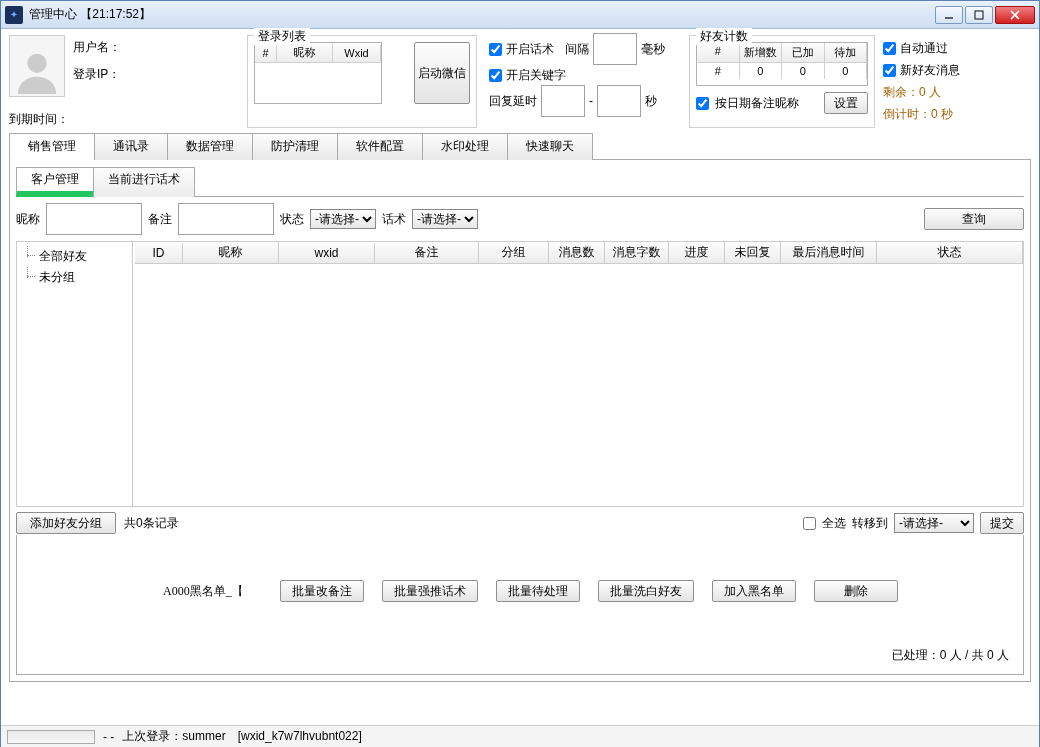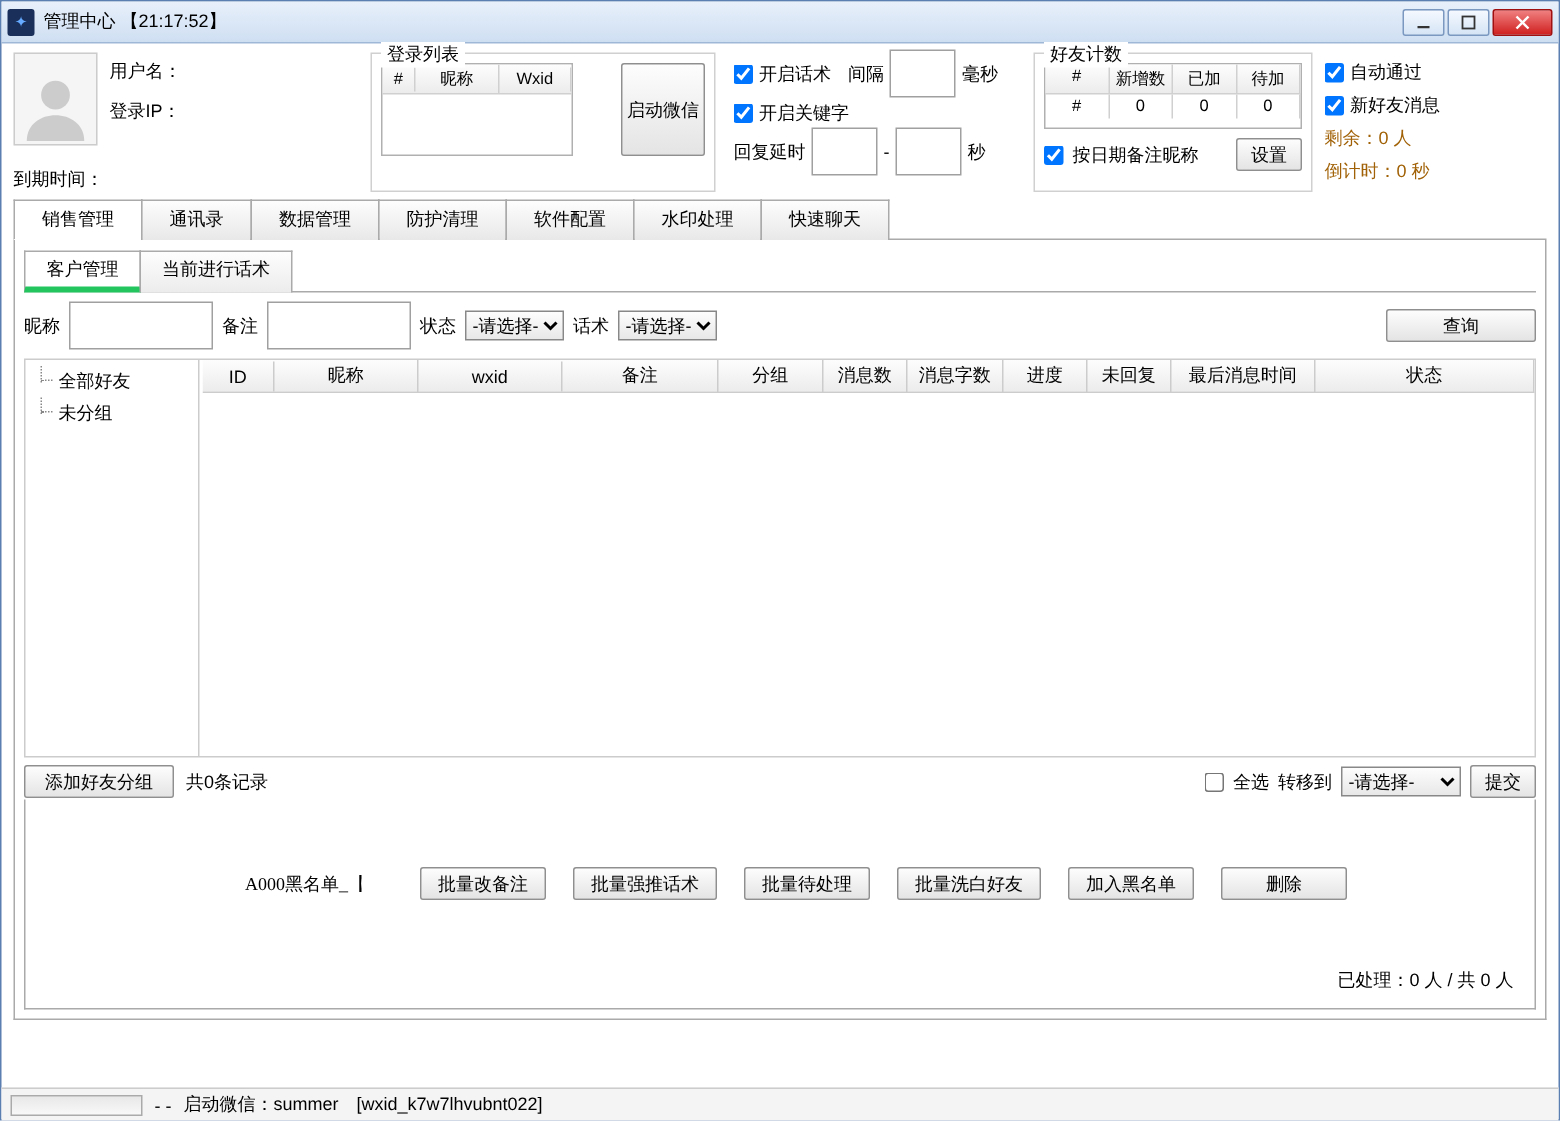--- a/index.html
+++ b/index.html
@@ -46,21 +46,21 @@
 
 .maintabs { margin: 0 8px; border-bottom:1px solid #aaa; display:flex; }
 .mtab { padding:4px 18px; border:1px solid #aaa; border-bottom:none; background:linear-gradient(#fdfdfd,#e8e8e8); margin-right:-1px; cursor:pointer; position:relative; top:1px;}
 .mtab.active { background:#fff; border-bottom:1px solid #fff; }
 
 .mainpanel { margin:0 8px 4px 8px; border:1px solid #aaa; border-top:none; padding:6px; }
 
 
 .subtabs { display:flex; border-bottom:1px solid #aaa; margin-bottom:6px;}
 .stab { padding:3px 14px; border:1px solid #aaa; border-bottom:none; background:linear-gradient(#fdfdfd,#ececec); margin-right:-1px; cursor:pointer; position:relative; top:1px;}
-.stab.active { background:#fff; border-bottom:4px solid #22c55e;}
+.stab.active { background:#fff; border-bottom:6px solid #22c55e;}
 
 .filterrow { display:flex; align-items:center; gap:6px; margin-bottom:6px;}
 .filterrow .btn.query { margin-left:auto; width:100px;}
 select.sel { height:20px; border:1px solid #888; background:linear-gradient(#fdfdfd,#e8e8e8);}
 
 .gridarea { display:flex; gap:2px; height:266px; border:1px solid #ccc; }
 .treecol { width:116px; border-right:1px solid #ccc; padding:4px 0 0 6px;}
 .treecol .node { padding:2px 0 2px 16px; position:relative; cursor:pointer;}
 .treecol .node::before { content:""; position:absolute; left:4px; top:0; bottom:50%; border-left:1px dotted #888;}
 .treecol .node::after { content:""; position:absolute; left:4px; top:9px; width:8px; border-top:1px dotted #888;}
@@ -268,14 +268,14 @@
       <button class="btn" style="width:84px">加入黑名单</button>
       <button class="btn" style="width:84px">删除</button>
     </div>
     <div class="opstatus">已处理：0 人 / 共 0 人</div>
   </div>
 </div>
 
 <div class="statusbar">
   <div class="progress"></div>
   <span>- -</span>
-  <span>启动微信：summer　[wxid_k7w7lhvubnt022]</span>
+  <span>上次登录：summer　[wxid_k7w7lhvubnt022]</span>
 </div>
 
 </body></html>

